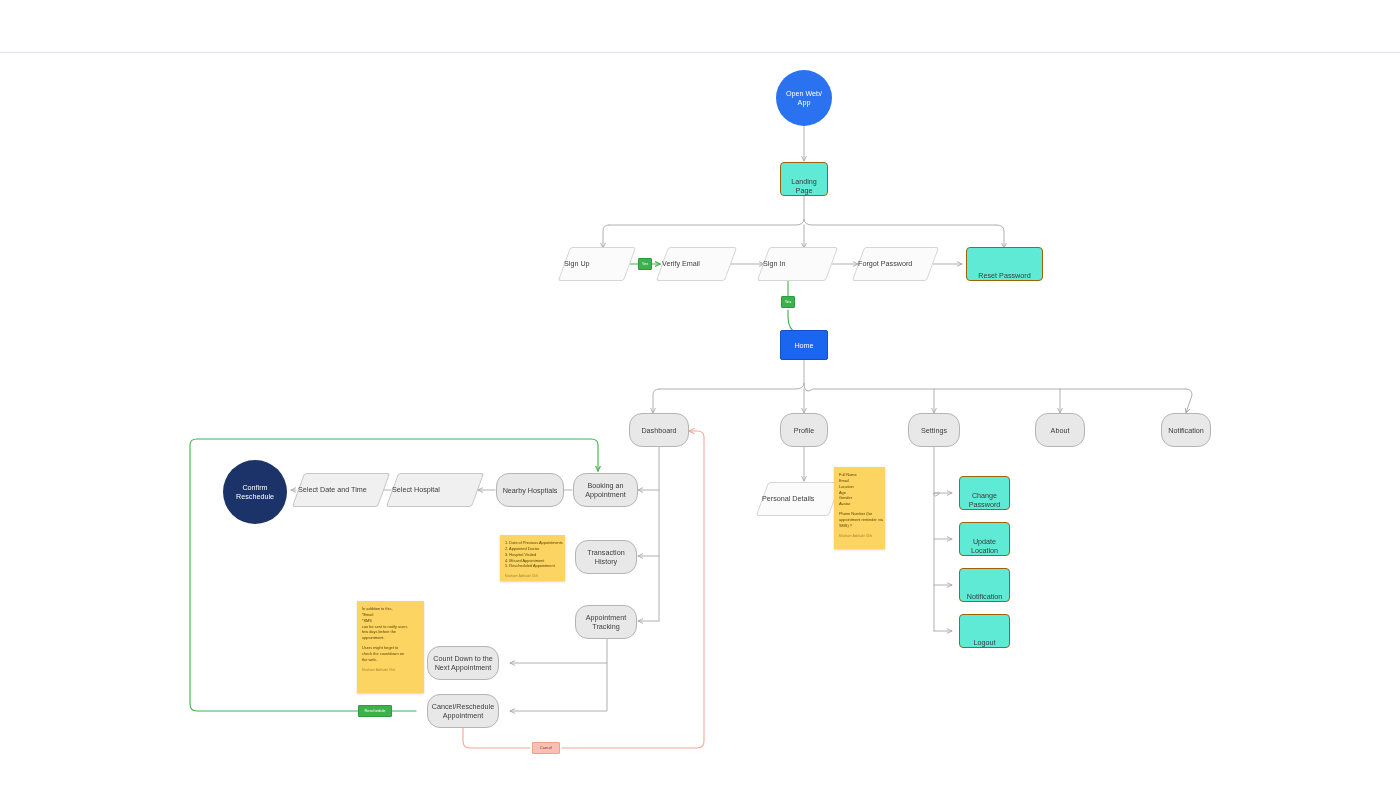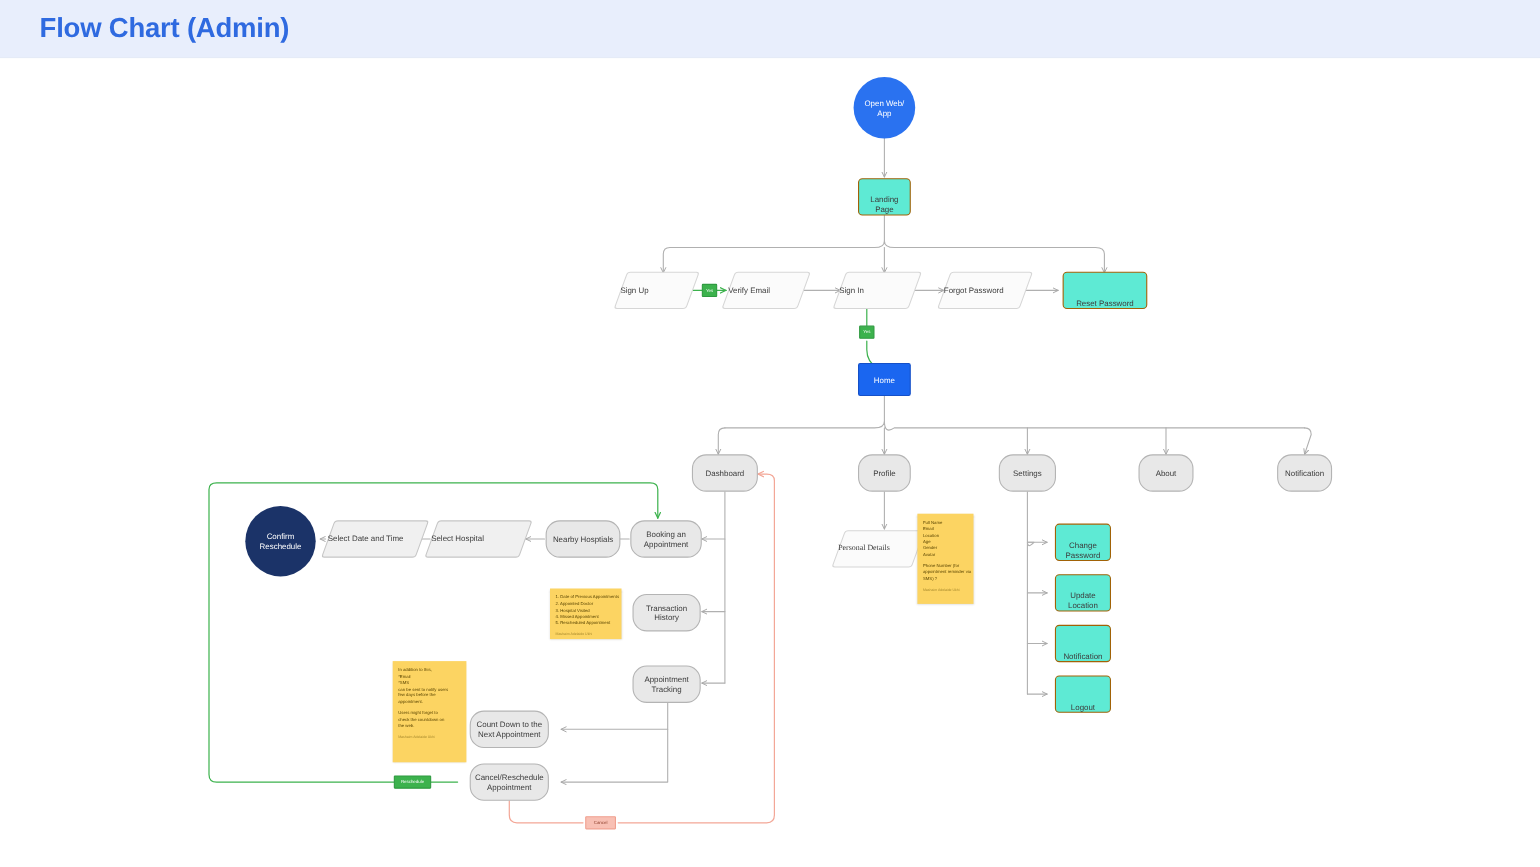--- a/index.html
+++ b/index.html
@@ -105,23 +105,20 @@
   }
   .elabel.cancel{
     background:#f8c0b4;border-color:#f0a08f;color:#8a3a28;
   }
 </style>
 </head>
 <body>
 
 <div id="app">
 
-  <div class="header">
-    <h1>Flow Chart (Admin)</h1>
-  </div>
   <div class="header-rule"></div>
 
   <div class="canvas">
 
     <svg width="1400" height="735">
       <defs>
         <marker id="ah" markerWidth="6" markerHeight="6" refX="5" refY="3" orient="auto">
           <path d="M0,0.6 L5,3 L0,5.4" fill="none" stroke="#a8a8a8" stroke-width="0.9"></path>
         </marker>
         <marker id="ahg" markerWidth="6" markerHeight="6" refX="5" refY="3" orient="auto">
@@ -250,21 +247,21 @@
     <div class="node rect" style="left:908px;top:360px;width:52px;height:34px;">
       <span>Settings</span>
     </div>
     <div class="node rect" style="left:1035px;top:360px;width:50px;height:34px;">
       <span>About</span>
     </div>
     <div class="node rect" style="left:1161px;top:360px;width:50px;height:34px;">
       <span>Notification</span>
     </div>
 
-    <div class="skew-wrap" style="left:762px;top:429px;width:73px;height:34px;font-family:Liberation Serif, serif;">
+    <div class="skew-wrap" style="left:762px;top:429px;width:73px;height:34px;">
       <div class="skew-bg lightbg"></div>
       <div class="skew-txt">
           <span>Personal Details</span>
         </div>
     </div>
 
     <div class="note" style="left:834px;top:414px;width:51px;height:82px;">
       <div class="line">Full Name</div>
       <div class="line">Email</div>
       <div class="line">Location</div>

